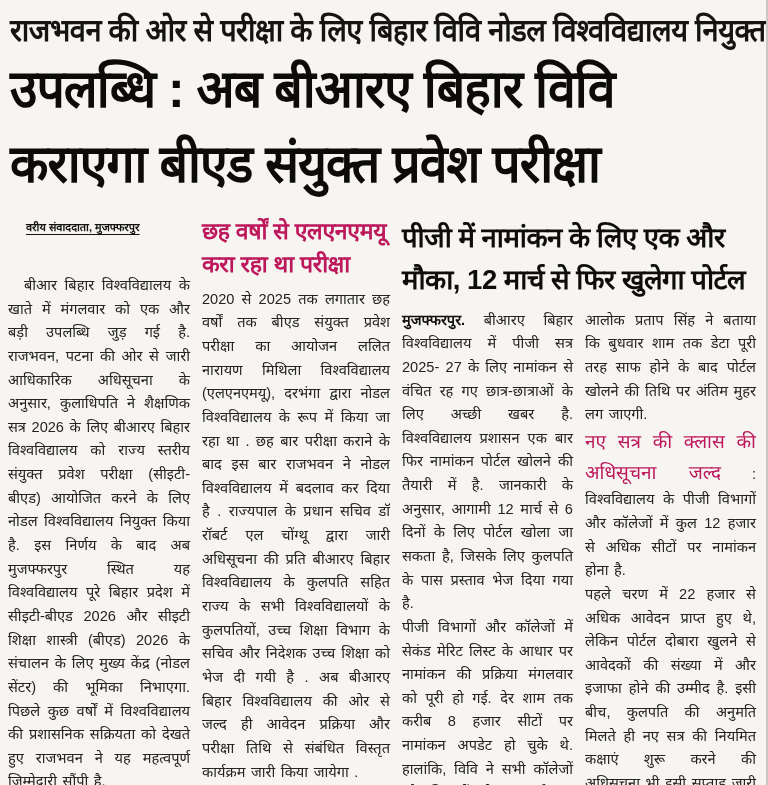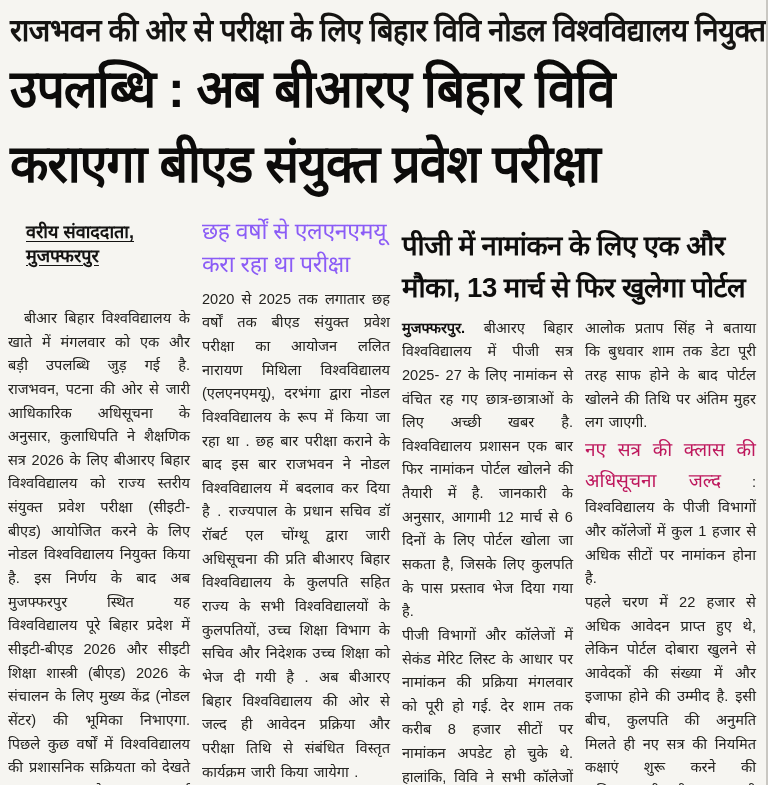--- a/index.html
+++ b/index.html
@@ -46,21 +46,21 @@
   
   .columns {
     display: grid;
     grid-template-columns: 182px 188px 1fr;
     column-gap: 12px;
     align-items: start;
   }
   .col { min-width: 0; }
 
   .byline {
-    font-size: 18px;
+    font-size: 11px;
     font-weight: 700;
     text-decoration: underline;
     text-underline-offset: 3px;
     margin: 14px 0 18px 18px;
     color: #141312;
   }
   .para {
     font-size: 14.6px;
     line-height: 1.62;
     text-align: justify;
@@ -73,33 +73,33 @@
     font-size: 19px;
     color: #be185d;
   }
   .dateline {
     font-weight: 700;
     text-underline-offset: 2px;
     color: #121110;
   }
   .subhead2 {
     font-size: 23px;
-    font-weight: 400;
+    font-weight: 700;
     line-height: 1.45;
-    color: #8b5cf6;
+    color: #be185d;
     margin: 10px 0 6px 0;
     letter-spacing: -0.3px;
   }
   .right-head {
     font-size: 27.5px;
     font-weight: 700;
     line-height: 1.52;
     color: #0e0d0c;
     letter-spacing: -0.5px;
-    margin: 20px 0 8px 0;
+    margin: 12px 0 8px 0;
     white-space: nowrap;
   }
   .right-cols {
     display: grid;
     grid-template-columns: 1fr 1fr;
     column-gap: 12px;
     align-items: start;
   }
 </style>
 </head>
@@ -127,33 +127,33 @@
         <div>छह वर्षों से एलएनएमयू</div>
         <div>करा रहा था परीक्षा</div>
       </div>
       <p class="para">2020 से 2025 तक लगातार छह वर्षों तक बीएड संयुक्त प्रवेश परीक्षा का आयोजन ललित नारायण मिथिला विश्वविद्यालय (एलएनएमयू), दरभंगा द्वारा नोडल विश्वविद्यालय के रूप में किया जा रहा था . छह बार परीक्षा कराने के बाद इस बार राजभवन ने नोडल विश्वविद्यालय में बदलाव कर दिया है . राज्यपाल के प्रधान सचिव डॉ रॉबर्ट एल चोंग्थू द्वारा जारी अधिसूचना की प्रति बीआरए बिहार विश्वविद्यालय के कुलपति सहित राज्य के सभी विश्वविद्यालयों के कुलपतियों, उच्च शिक्षा विभाग के सचिव और निदेशक उच्च शिक्षा को भेज दी गयी है . अब बीआरए बिहार विश्वविद्यालय की ओर से जल्द ही आवेदन प्रक्रिया और परीक्षा तिथि से संबंधित विस्तृत कार्यक्रम जारी किया जायेगा .</p>
 
     </div>
 
     <div class="col">
       <div class="right-head">
         <div>पीजी में नामांकन के लिए एक और</div>
-        <div>मौका, 13 मार्च से फिर खुलेगा पोर्टल</div>
+        <div>मौका, 12 मार्च से फिर खुलेगा पोर्टल</div>
       </div>
       <div class="right-cols">
 
         <div class="col">
           <p class="para"><span class="dateline">मुजफ्फरपुर.</span><span> बीआरए बिहार विश्वविद्यालय में पीजी सत्र 2025- 27 के लिए नामांकन से वंचित रह गए छात्र-छात्राओं के लिए अच्छी खबर है. विश्वविद्यालय प्रशासन एक बार फिर नामांकन पोर्टल खोलने की तैयारी में है. जानकारी के अनुसार, आगामी 12 मार्च से 6 दिनों के लिए पोर्टल खोला जा सकता है, जिसके लिए कुलपति के पास प्रस्ताव भेज दिया गया है.</span></p>
           <p class="para">पीजी विभागों और कॉलेजों में सेकंड मेरिट लिस्ट के आधार पर नामांकन की प्रक्रिया मंगलवार को पूरी हो गई. देर शाम तक करीब 8 हजार सीटों पर नामांकन अपडेट हो चुके थे. हालांकि, विवि ने सभी कॉलेजों और विभागों को 11 मार्च तक अंतिम रिपोर्ट पोर्टल पर अपलोड करने का समय दिया है. डीएसडब्ल्यू प्रो.</p>
 
         </div>
 
         <div class="col">
           <p class="para">आलोक प्रताप सिंह ने बताया कि बुधवार शाम तक डेटा पूरी तरह साफ होने के बाद पोर्टल खोलने की तिथि पर अंतिम मुहर लग जाएगी.</p>
-          <p class="para"><span class="lead-bold">नए सत्र की क्लास की अधिसूचना जल्द</span><span> : विश्वविद्यालय के पीजी विभागों और कॉलेजों में कुल 1 हजार से अधिक सीटों पर नामांकन होना है.</span></p>
+          <p class="para"><span class="lead-bold">नए सत्र की क्लास की अधिसूचना जल्द</span><span> : विश्वविद्यालय के पीजी विभागों और कॉलेजों में कुल 12 हजार से अधिक सीटों पर नामांकन होना है.</span></p>
           <p class="para">पहले चरण में 22 हजार से अधिक आवेदन प्राप्त हुए थे, लेकिन पोर्टल दोबारा खुलने से आवेदकों की संख्या में और इजाफा होने की उम्मीद है. इसी बीच, कुलपति की अनुमति मिलते ही नए सत्र की नियमित कक्षाएं शुरू करने की अधिसूचना भी इसी सप्ताह जारी कर दी जाएगी. विवि की कोशिश है कि नामांकन की प्रक्रिया के साथ-साथ शैक्षणिक कैलेंडर को भी पटरी पर लाया जाए.</p>
 
         </div>
 
       </div>
     </div>
 
   </div>
 </div>
 

